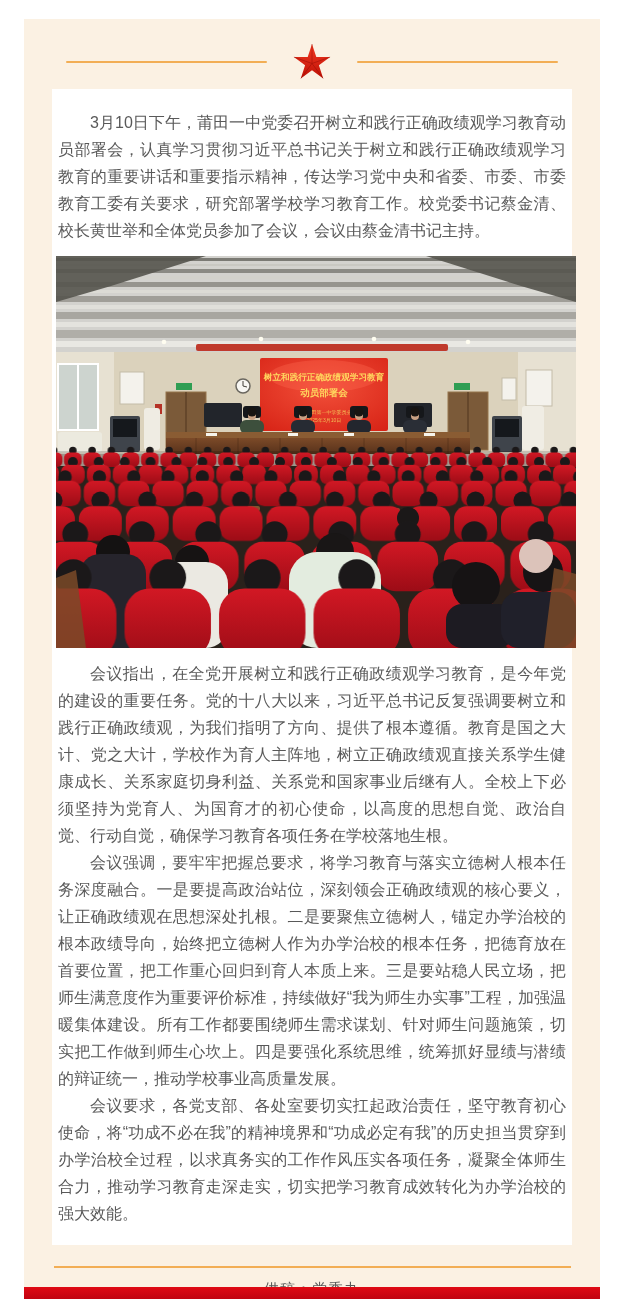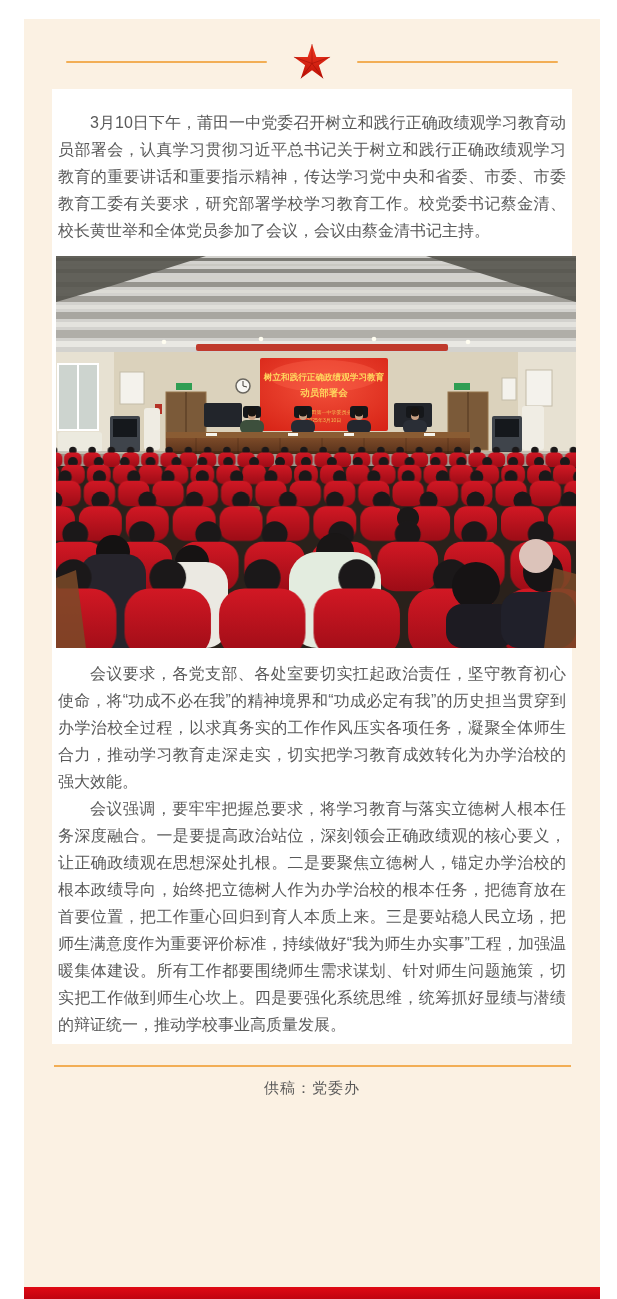--- a/index.html
+++ b/index.html
@@ -12,21 +12,21 @@
     background:#fbf1e3;
   }
   .hdr{
     height:70px;box-sizing:border-box;padding-top:16px;
     display:flex;align-items:center;justify-content:center;
   }
   .hline{width:201px;height:2px;background:#f2ae55;border-radius:1px;}
   .star-wrap{margin:0 26px;line-height:0;}
   .card{
     width:520px;margin-left:28px;background:#ffffff;
-    padding:20px 0 6px;box-sizing:border-box;
+    padding:20px 0 18px;box-sizing:border-box;
   }
   .card p{
     margin:0 6px;font-size:16px;line-height:27px;color:#595959;
     text-align:justify;text-indent:2em;word-break:break-all;
   }
   figure.photo{margin:12px 4px;width:520px;height:392px;line-height:0;}
   .divider{width:517px;height:0;border-top:2px solid #f2ae55;margin:21px auto 0;}
   .credit{
     text-align:center;color:#595959;font-size:15px;margin-top:12px;
     letter-spacing:1px;
@@ -261,21 +261,22 @@
             <circle cx="487" cy="316" r="20" fill="#171415"></circle>
             <circle cx="480" cy="300" r="17" fill="#dcc3ba"></circle>
             <rect x="445" y="336" width="75" height="56" rx="18" fill="#20202a"></rect>
           </g>
           <polygon points="0,322 20,314 30,392 0,392" fill="#7a4a28" opacity="0.85"></polygon>
           <polygon points="520,318 498,312 488,392 520,392" fill="#7a4a28" opacity="0.85"></polygon>
         </g>
       </svg>
     </figure>
 
+    <p>会议指出，在全党开展树立和践行正确政绩观学习教育，是今年党的建设的重要任务。党的十八大以来，习近平总书记反复强调要树立和践行正确政绩观，为我们指明了方向、提供了根本遵循。教育是国之大计、党之大计，学校作为育人主阵地，树立正确政绩观直接关系学生健康成长、关系家庭切身利益、关系党和国家事业后继有人。全校上下必须坚持为党育人、为国育才的初心使命，以高度的思想自觉、政治自觉、行动自觉，确保学习教育各项任务在学校落地生根。</p>
+    <p>会议强调，要牢牢把握总要求，将学习教育与落实立德树人根本任务深度融合。一是要提高政治站位，深刻领会正确政绩观的核心要义，让正确政绩观在思想深处扎根。二是要聚焦立德树人，锚定办学治校的根本政绩导向，始终把立德树人作为办学治校的根本任务，把德育放在首要位置，把工作重心回归到育人本质上来。三是要站稳人民立场，把师生满意度作为重要评价标准，持续做好“我为师生办实事”工程，加强温暖集体建设。所有工作都要围绕师生需求谋划、针对师生问题施策，切实把工作做到师生心坎上。四是要强化系统思维，统筹抓好显绩与潜绩的辩证统一，推动学校事业高质量发展。</p>
     <p>会议要求，各党支部、各处室要切实扛起政治责任，坚守教育初心使命，将“功成不必在我”的精神境界和“功成必定有我”的历史担当贯穿到办学治校全过程，以求真务实的工作作风压实各项任务，凝聚全体师生合力，推动学习教育走深走实，切实把学习教育成效转化为办学治校的强大效能。</p>
-    <p>会议强调，要牢牢把握总要求，将学习教育与落实立德树人根本任务深度融合。一是要提高政治站位，深刻领会正确政绩观的核心要义，让正确政绩观在思想深处扎根。二是要聚焦立德树人，锚定办学治校的根本政绩导向，始终把立德树人作为办学治校的根本任务，把德育放在首要位置，把工作重心回归到育人本质上来。三是要站稳人民立场，把师生满意度作为重要评价标准，持续做好“我为师生办实事”工程，加强温暖集体建设。所有工作都要围绕师生需求谋划、针对师生问题施策，切实把工作做到师生心坎上。四是要强化系统思维，统筹抓好显绩与潜绩的辩证统一，推动学校事业高质量发展。</p>
   </div>
 
   <div class="divider"></div>
   <div class="credit">供稿：党委办</div>
 
   <div class="redbar"></div>
 </div>
 
 </body></html>

